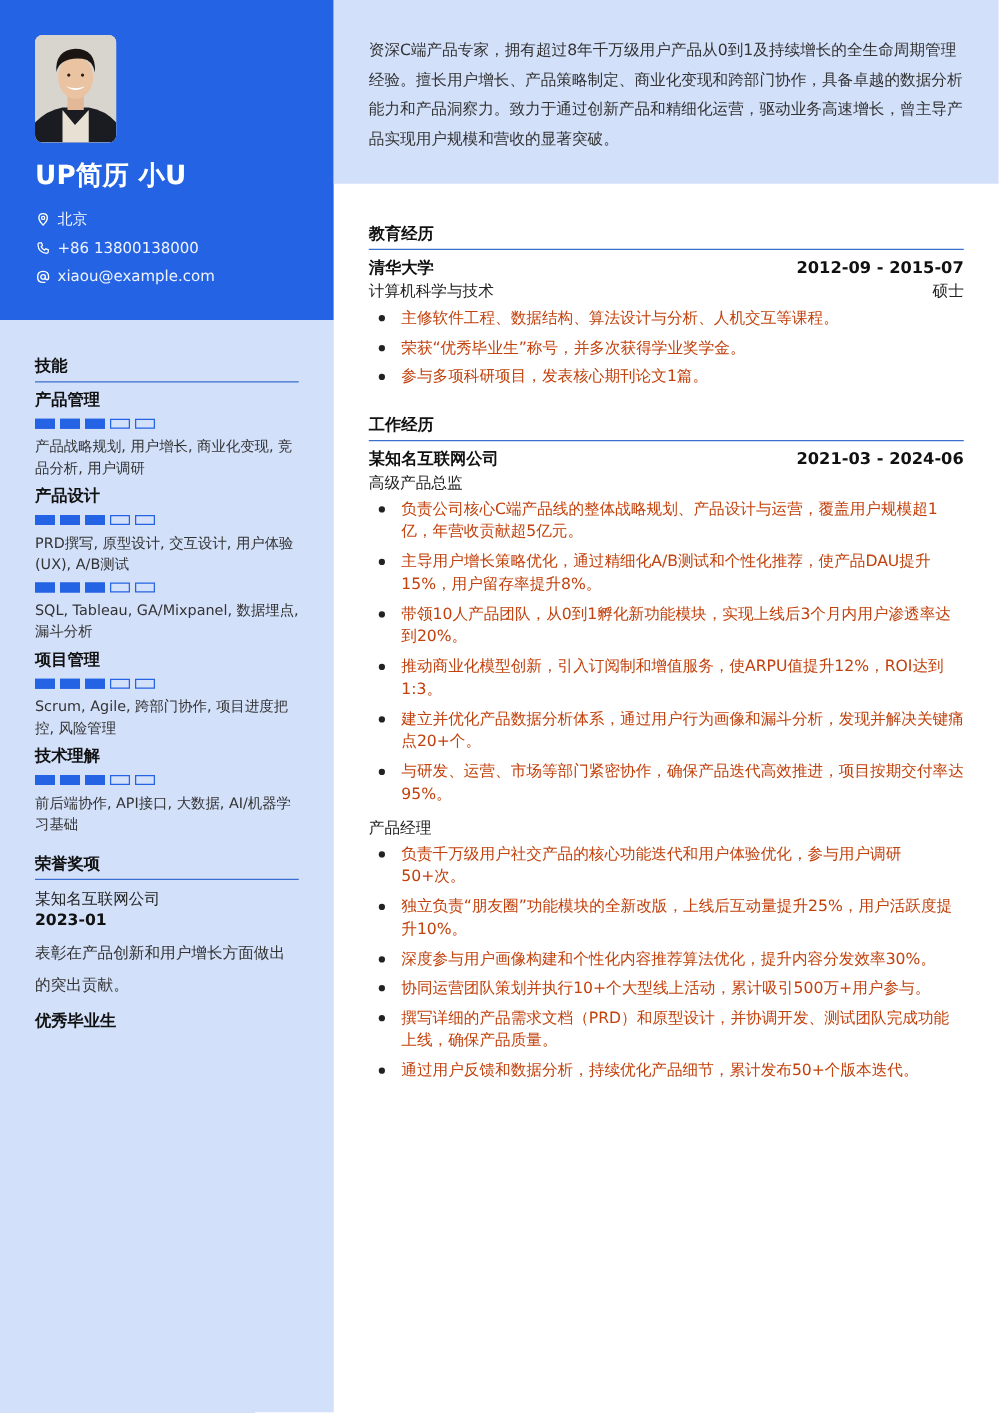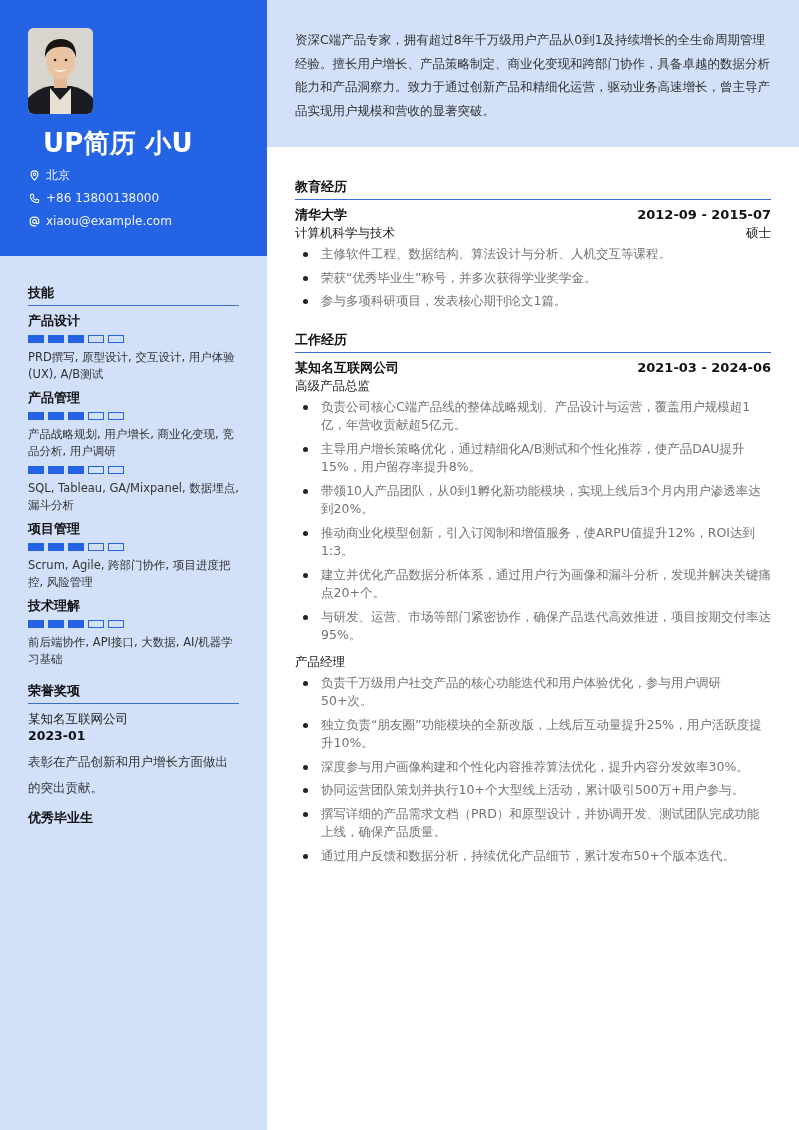--- a/index.html
+++ b/index.html
@@ -2,21 +2,21 @@
 <html><head>
 <meta charset="utf-8">
 <style>
   * { box-sizing: border-box; margin: 0; padding: 0; }
   html, body { width: 799px; height: 1130px; overflow: hidden; background: #ffffff; }
   body { font-family: "DejaVu Sans", "Liberation Sans", sans-serif; color: #222; position: relative; }
 
   .sidebar { position: absolute; left: 0; top: 0; width: 267px; height: 1130px; background: #d3e0fa; overflow: hidden; }
   .side-head { position: absolute; left: 0; top: 0; width: 267px; height: 256px; background: #2463e3; color: #fff; }
   .photo { position: absolute; left: 28px; top: 28px; width: 65px; height: 86px; border-radius: 6px; overflow: hidden; background: #d9d6d0; }
-  .name { position: absolute; left: 28px; top: 126px; font-size: 26px; font-weight: bold; color: #fff; letter-spacing: 0.2px; margin-left: 15px; }
+  .name { position: absolute; left: 28px; top: 126px; font-size: 21px; font-weight: bold; color: #fff; letter-spacing: 0.2px; }
   .contact { position: absolute; left: 28px; font-size: 12px; color: #eef3ff; display: flex; align-items: center; }
   .contact .ic { width: 12px; height: 12px; margin-right: 6px; display: inline-flex; align-items: center; justify-content: center; }
   .contact .ic svg { width: 11px; height: 11px; }
 
   .side-body { position: absolute; left: 28px; top: 284px; width: 211px; }
   .side-title { font-size: 13px; font-weight: bold; color: #111; padding-bottom: 3px; border-bottom: 1.5px solid #3a6fd0; margin-bottom: 6px; }
   .skill { margin-bottom: 6px; }
   .skill-name { font-size: 13px; font-weight: bold; color: #111; line-height: 18px; }
   .dots { display: flex; gap: 4px; margin: 5px 0 6px; }
   .dot { width: 16px; height: 8px; border: 1px solid #2463e3; }
@@ -33,21 +33,21 @@
 
   .main { position: absolute; left: 295px; top: 178px; width: 476px; }
   .sec-title { font-size: 13px; font-weight: bold; color: #111; padding-bottom: 3px; border-bottom: 1.5px solid #3a6fd0; margin-bottom: 6px; }
   .entry { margin-bottom: 8px; }
   .row { display: flex; justify-content: space-between; align-items: baseline; }
   .org { font-size: 13px; font-weight: bold; color: #111; line-height: 18px; }
   .date { font-size: 13px; font-weight: bold; color: #111; line-height: 18px; }
   .role { font-size: 12.5px; color: #222; line-height: 17px; }
   .degree { font-size: 12.5px; color: #222; line-height: 17px; }
   ul.bullets { list-style: none; margin-top: 4px; }
-  ul.bullets li { position: relative; padding-left: 26px; font-size: 12.5px; line-height: 18.5px; color: #737373; margin-bottom: 5px; }
+  ul.bullets li { position: relative; padding-left: 26px; font-size: 12.5px; line-height: 18.5px; color: #c2410c; margin-bottom: 5px; }
   ul.bullets li::before { content: ""; position: absolute; left: 8px; top: 7px; width: 5px; height: 5px; border-radius: 50%; background: #222; }
   .gap-sec { margin-top: 20px; }
 </style>
 </head>
 <body>
 
 <div class="sidebar">
   <div class="side-head">
     <div class="photo">
       <svg width="65" height="86" viewBox="0 0 65 86">
@@ -91,41 +91,41 @@
       <span>xiaou@example.com</span>
     </div>
   </div>
 
   <div class="side-body">
 
     <div>
       <div class="side-title">技能</div>
 
       <div class="skill">
+        <div class="skill-name">产品管理</div>
+        <div class="dots">
+          <span class="dot on"></span>
+            <span class="dot on"></span>
+            <span class="dot on"></span>
+            <span class="dot"></span>
+            <span class="dot"></span>
+        </div>
+        <div class="skill-desc">产品战略规划, 用户增长, 商业化变现, 竞品分析, 用户调研</div>
+      </div>
+
+      <div class="skill">
         <div class="skill-name">产品设计</div>
         <div class="dots">
           <span class="dot on"></span>
             <span class="dot on"></span>
             <span class="dot on"></span>
             <span class="dot"></span>
             <span class="dot"></span>
         </div>
         <div class="skill-desc">PRD撰写, 原型设计, 交互设计, 用户体验(UX), A/B测试</div>
-      </div>
-
-      <div class="skill">
-        <div class="skill-name">产品管理</div>
-        <div class="dots">
-          <span class="dot on"></span>
-            <span class="dot on"></span>
-            <span class="dot on"></span>
-            <span class="dot"></span>
-            <span class="dot"></span>
-        </div>
-        <div class="skill-desc">产品战略规划, 用户增长, 商业化变现, 竞品分析, 用户调研</div>
       </div>
 
       <div class="skill">
         <div class="dots">
           <span class="dot on"></span>
             <span class="dot on"></span>
             <span class="dot on"></span>
             <span class="dot"></span>
             <span class="dot"></span>
         </div>

